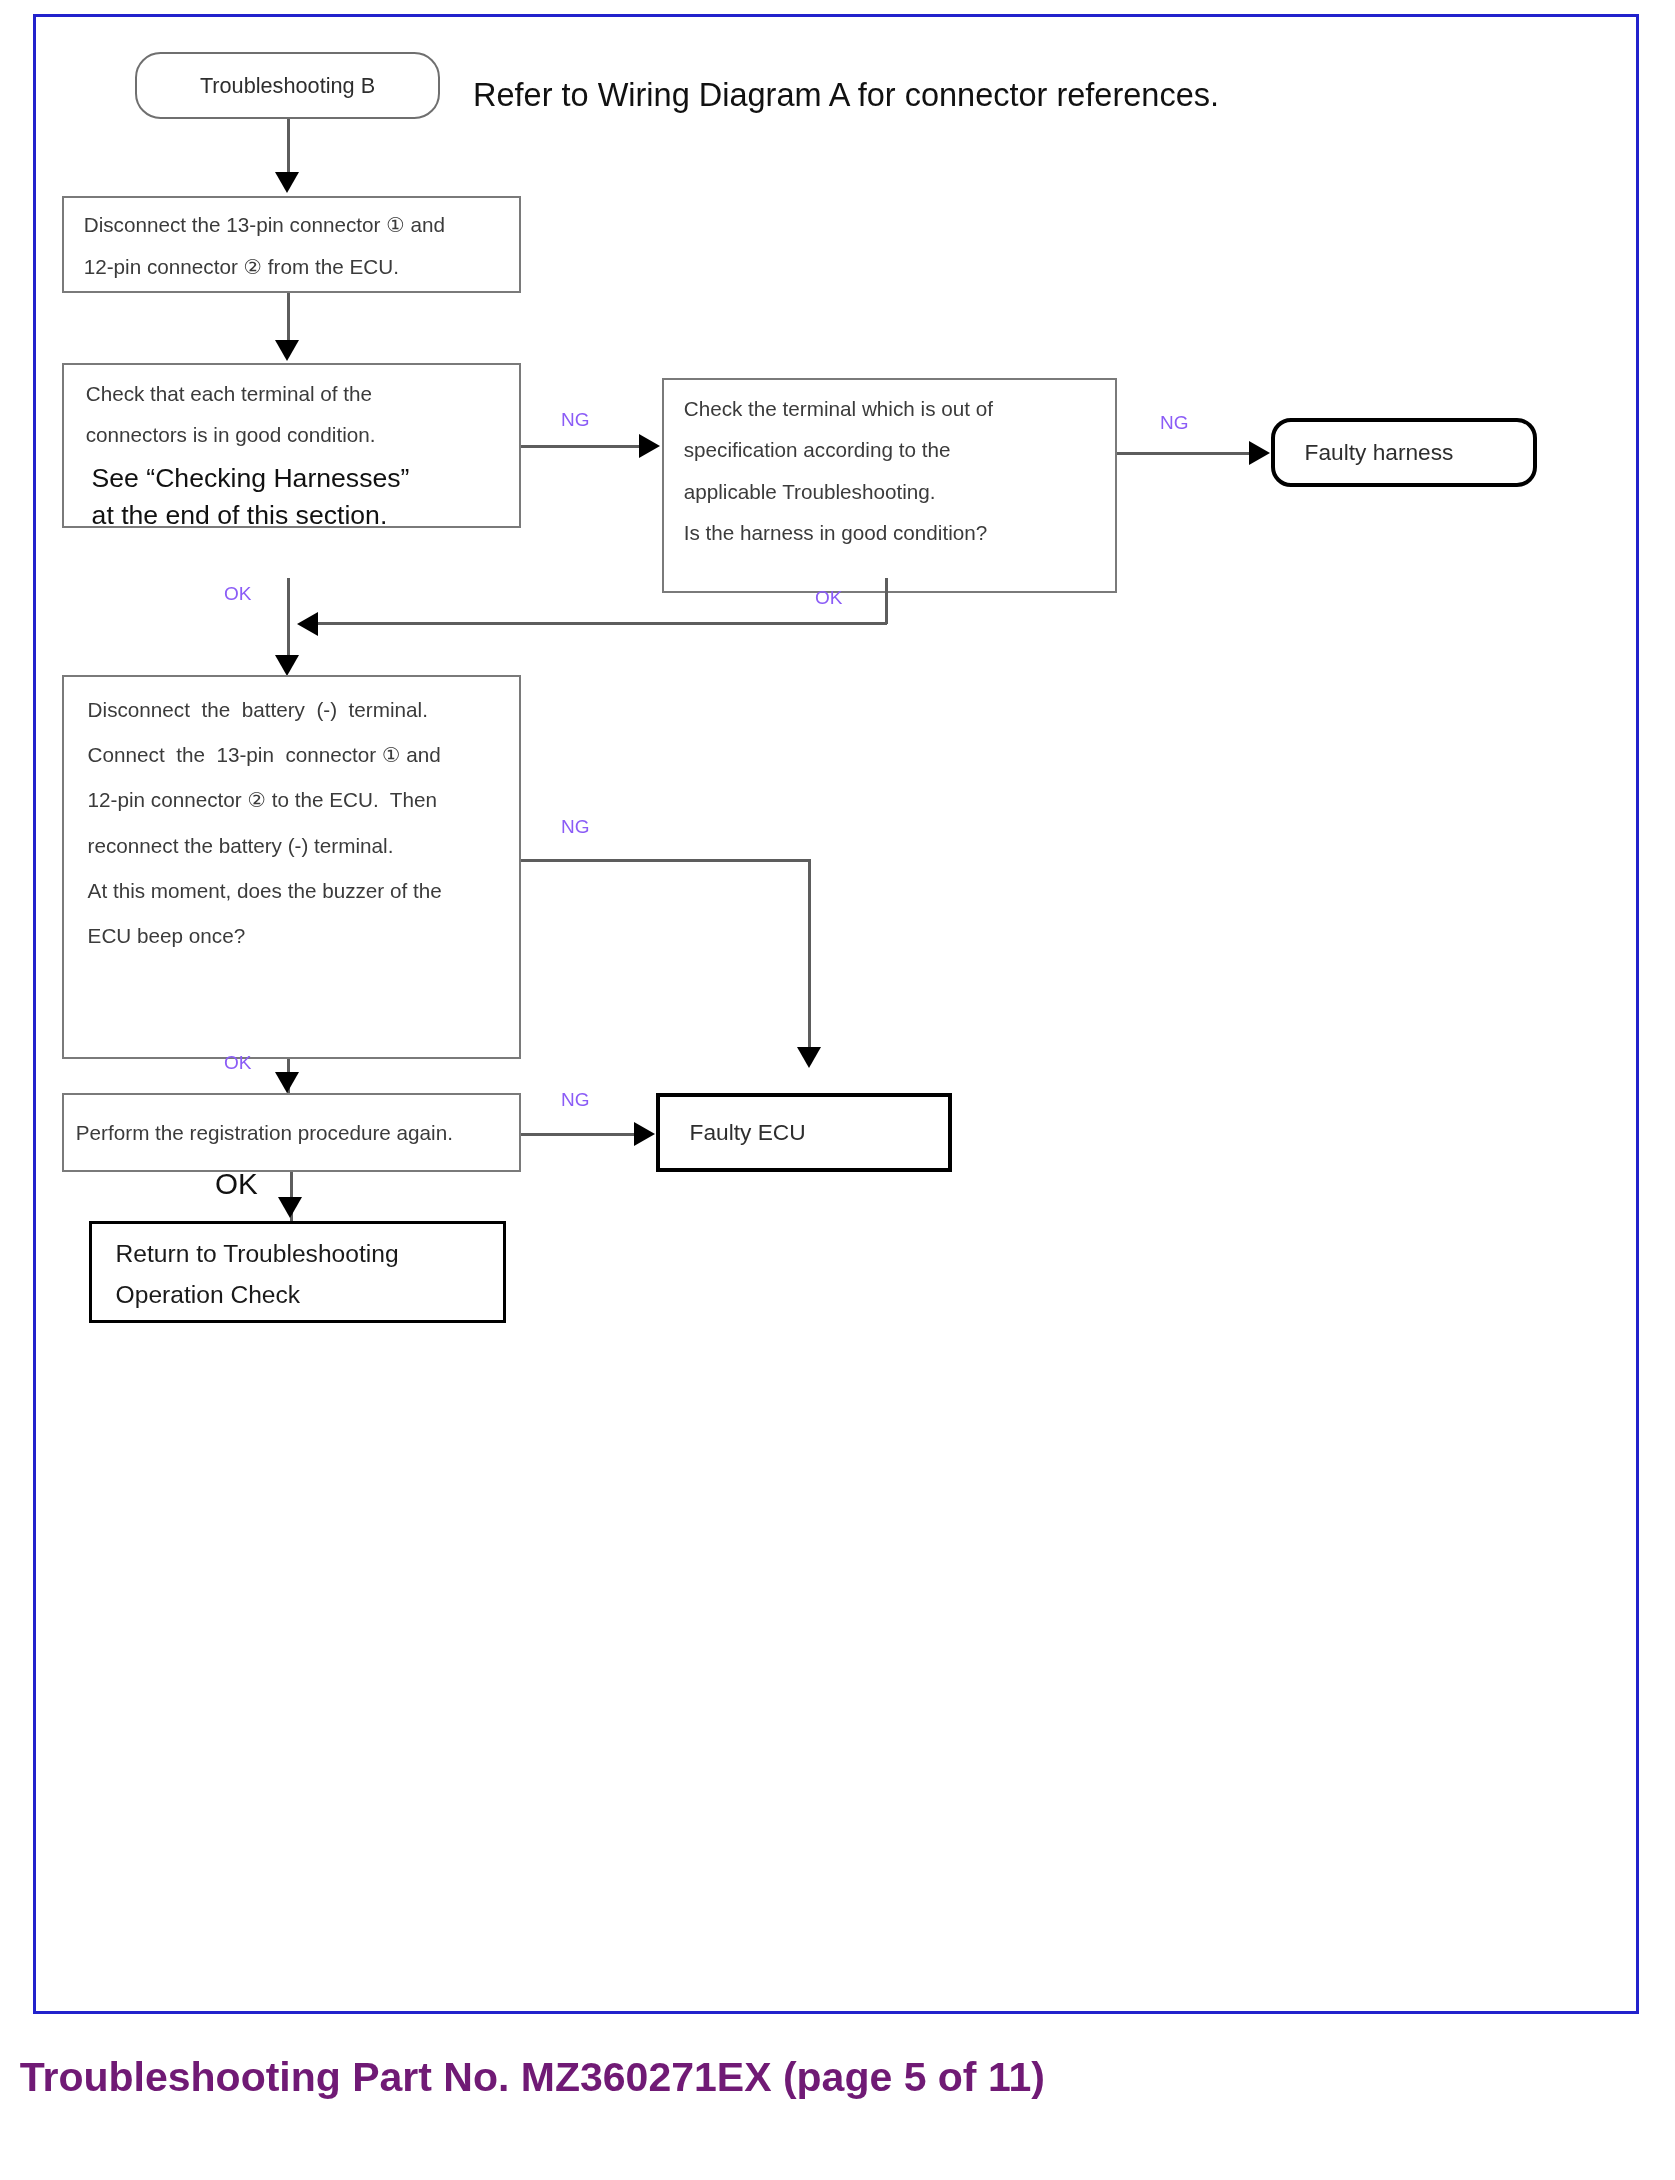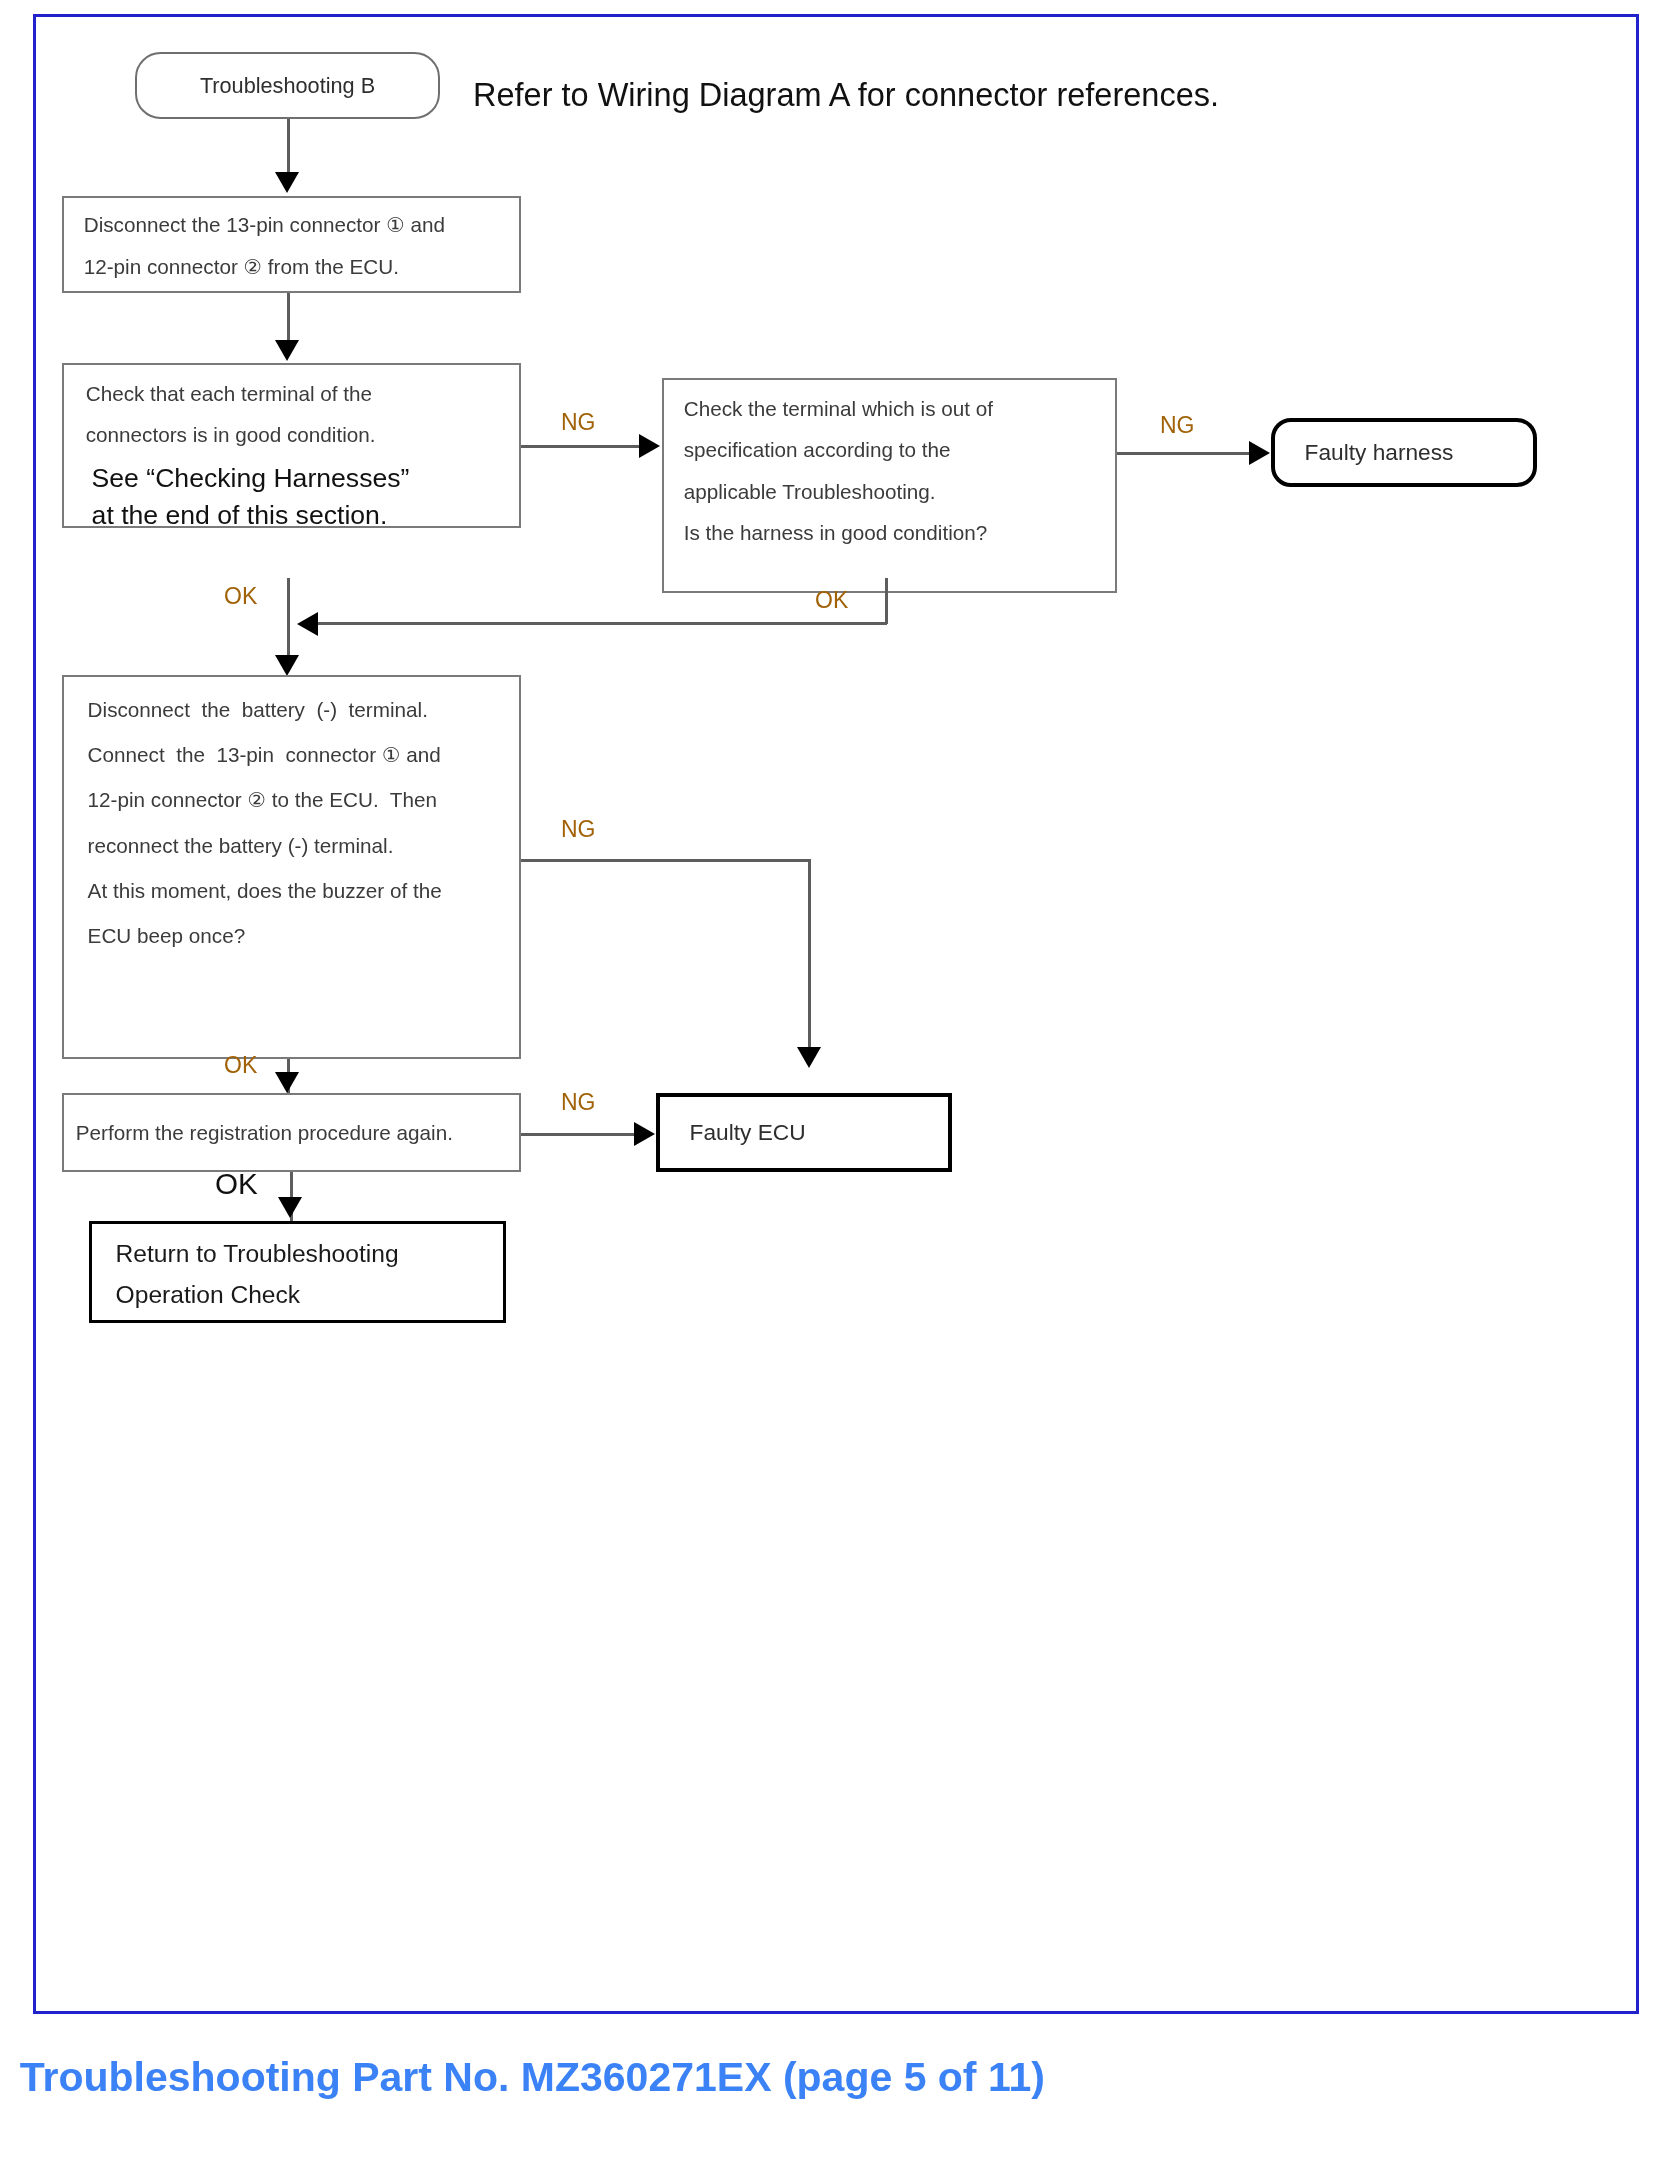--- a/index.html
+++ b/index.html
@@ -35,32 +35,32 @@
   .hline{position:absolute;height:3px;background:#5d5d5d;}
   .arrow-d{position:absolute;width:0;height:0;
     border-left:12.8px solid transparent;border-right:12.8px solid transparent;
     border-top:21.7px solid #000;}
   .arrow-r{position:absolute;width:0;height:0;
     border-top:12.8px solid transparent;border-bottom:12.8px solid transparent;
     border-left:21.7px solid #000;}
   .arrow-l{position:absolute;width:0;height:0;
     border-top:12.8px solid transparent;border-bottom:12.8px solid transparent;
     border-right:21.7px solid #000;}
-  .elabel{position:absolute;color:#a16207;font-size:23px;white-space:nowrap;}
+  .elabel{position:absolute;color:#8b5cf6;font-size:19px;white-space:nowrap;}
   .elabel.bigok{color:#111;font-size:29.6px;}
 
   
   #header-note{
     position:absolute;left:473px;top:77px;
     font-size:32.5px;color:#111;white-space:nowrap;
   }
   
   #footer{
     position:absolute;left:19.7px;top:2054px;
-    font-size:41px;font-weight:bold;color:#3b82f6;white-space:nowrap;
+    font-size:41px;font-weight:bold;color:#701a75;white-space:nowrap;
   }
 </style>
 </head>
 <body>
 
 <div id="page-frame" style="border-color: rgb(34, 34, 204);"></div>
 
 <div id="header-note">Refer to Wiring Diagram A for connector references.</div>
 
 <div class="node start" style="left:135px;top:52px;width:305px;height:67px;display:flex;align-items:center;justify-content:center;">

